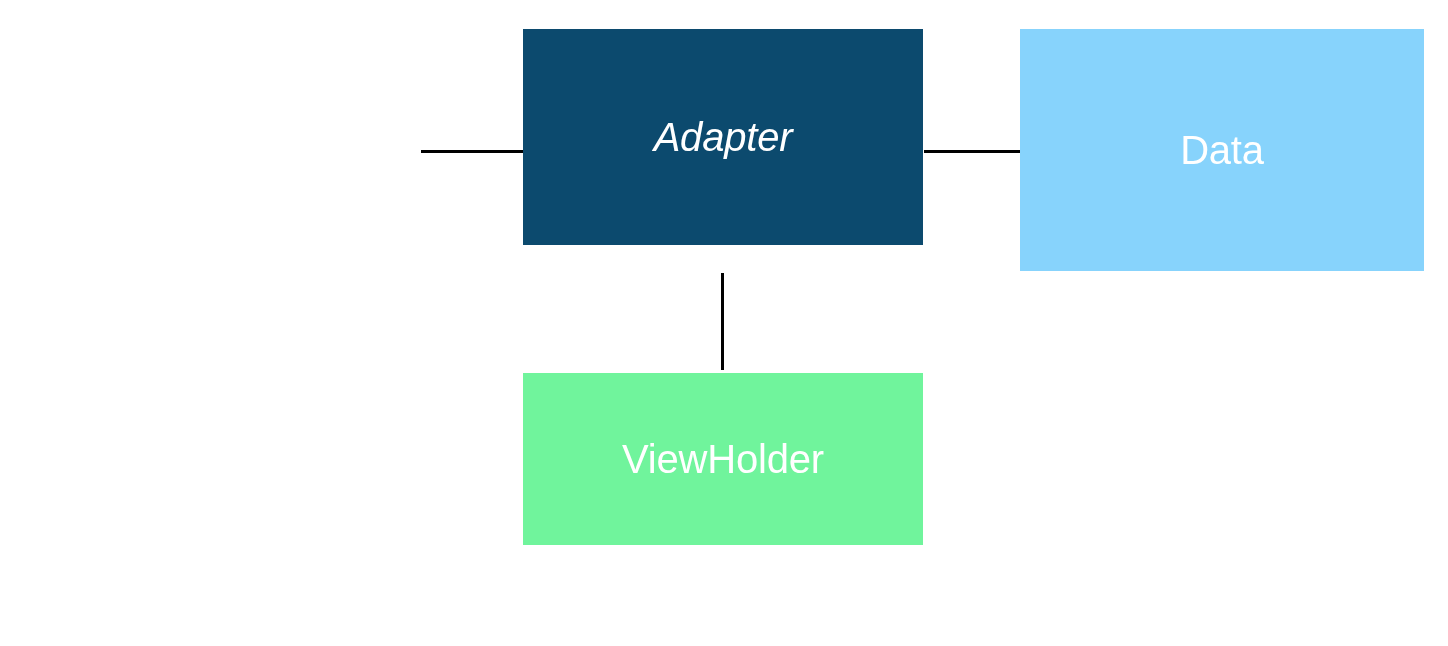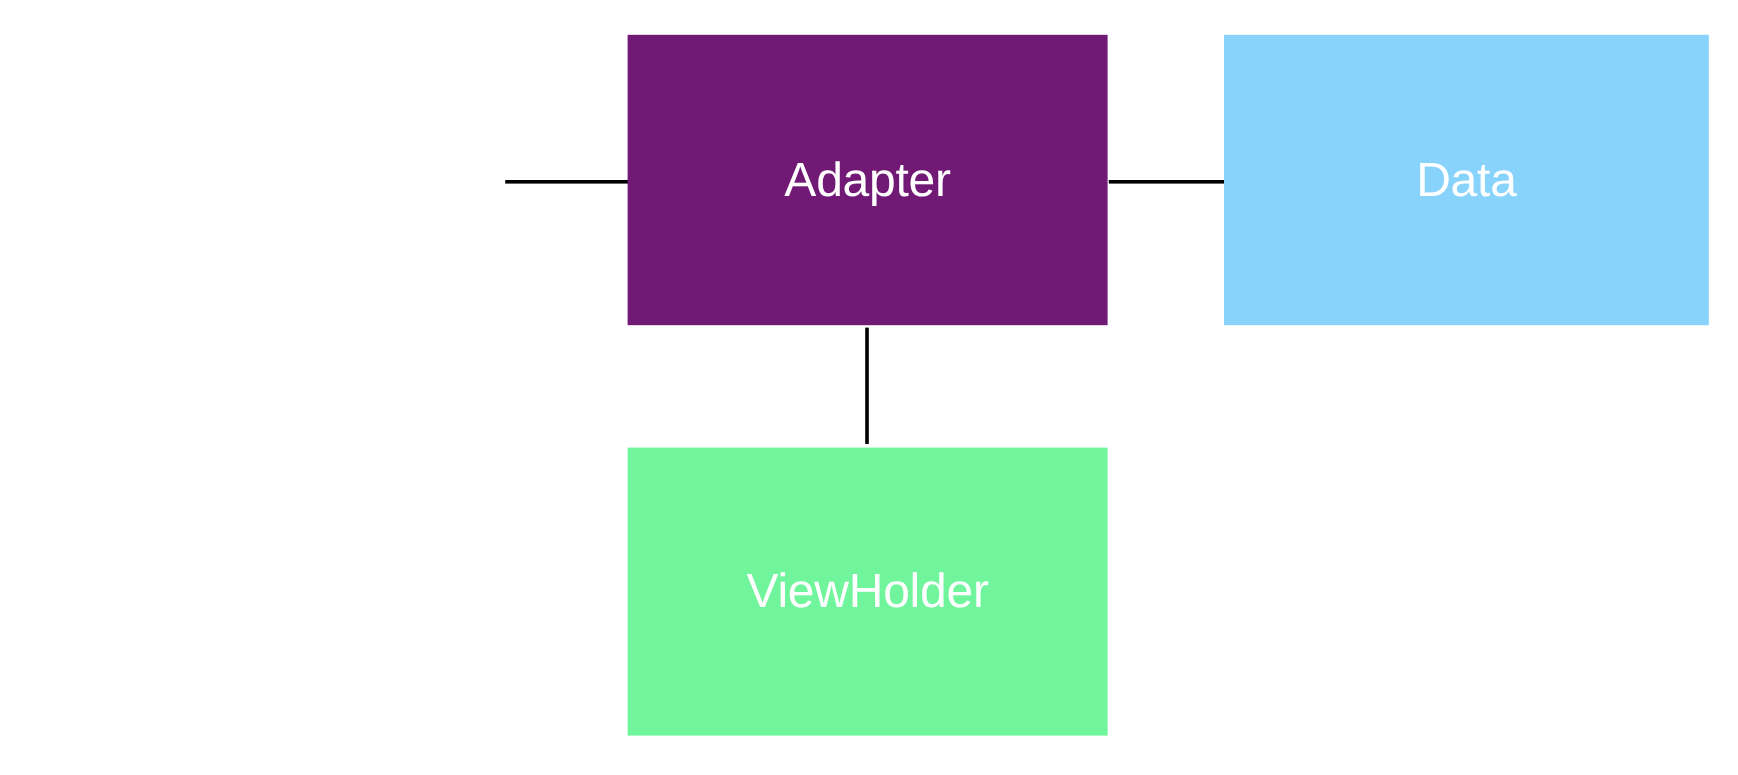--- a/index.html
+++ b/index.html
@@ -88,25 +88,25 @@
 
 <div id="diagram-canvas" style="background: rgb(255, 255, 255);">
 
   <div class="edge" id="edge-recyclerview-adapter" style="background: rgb(0, 0, 0);"></div>
 
   <div class="edge" id="edge-adapter-data" style="background: rgb(0, 0, 0);"></div>
 
   <div class="edge" id="edge-adapter-viewholder" style="background: rgb(0, 0, 0);"></div>
 
 
-  <div class="node" id="node-adapter" style="background: #701a75; left: 523px; top: 29px; width: 400px; height: 242px;">
+  <div class="node" id="node-adapter" style="background: #0c4a6e; left: 523px; top: 29px; width: 400px; height: 216px; font-style: italic;">
     <span class="node-label" style="color: rgb(255, 255, 255);">Adapter</span>
   </div>
 
   <div class="node" id="node-data" style="background: rgb(135, 211, 252); left: 1020px; top: 29px; width: 404px; height: 242px;">
     <span class="node-label" style="color: rgb(255, 255, 255);">Data</span>
   </div>
 
-  <div class="node" id="node-viewholder" style="background: rgb(112, 244, 156); left: 523px; top: 373px; width: 400px; height: 240px;">
+  <div class="node" id="node-viewholder" style="background: rgb(112, 244, 156); left: 523px; top: 373px; width: 400px; height: 172px;">
     <span class="node-label" style="color: rgb(255, 255, 255);">ViewHolder</span>
   </div>
 
 </div>
 
 </body></html>

